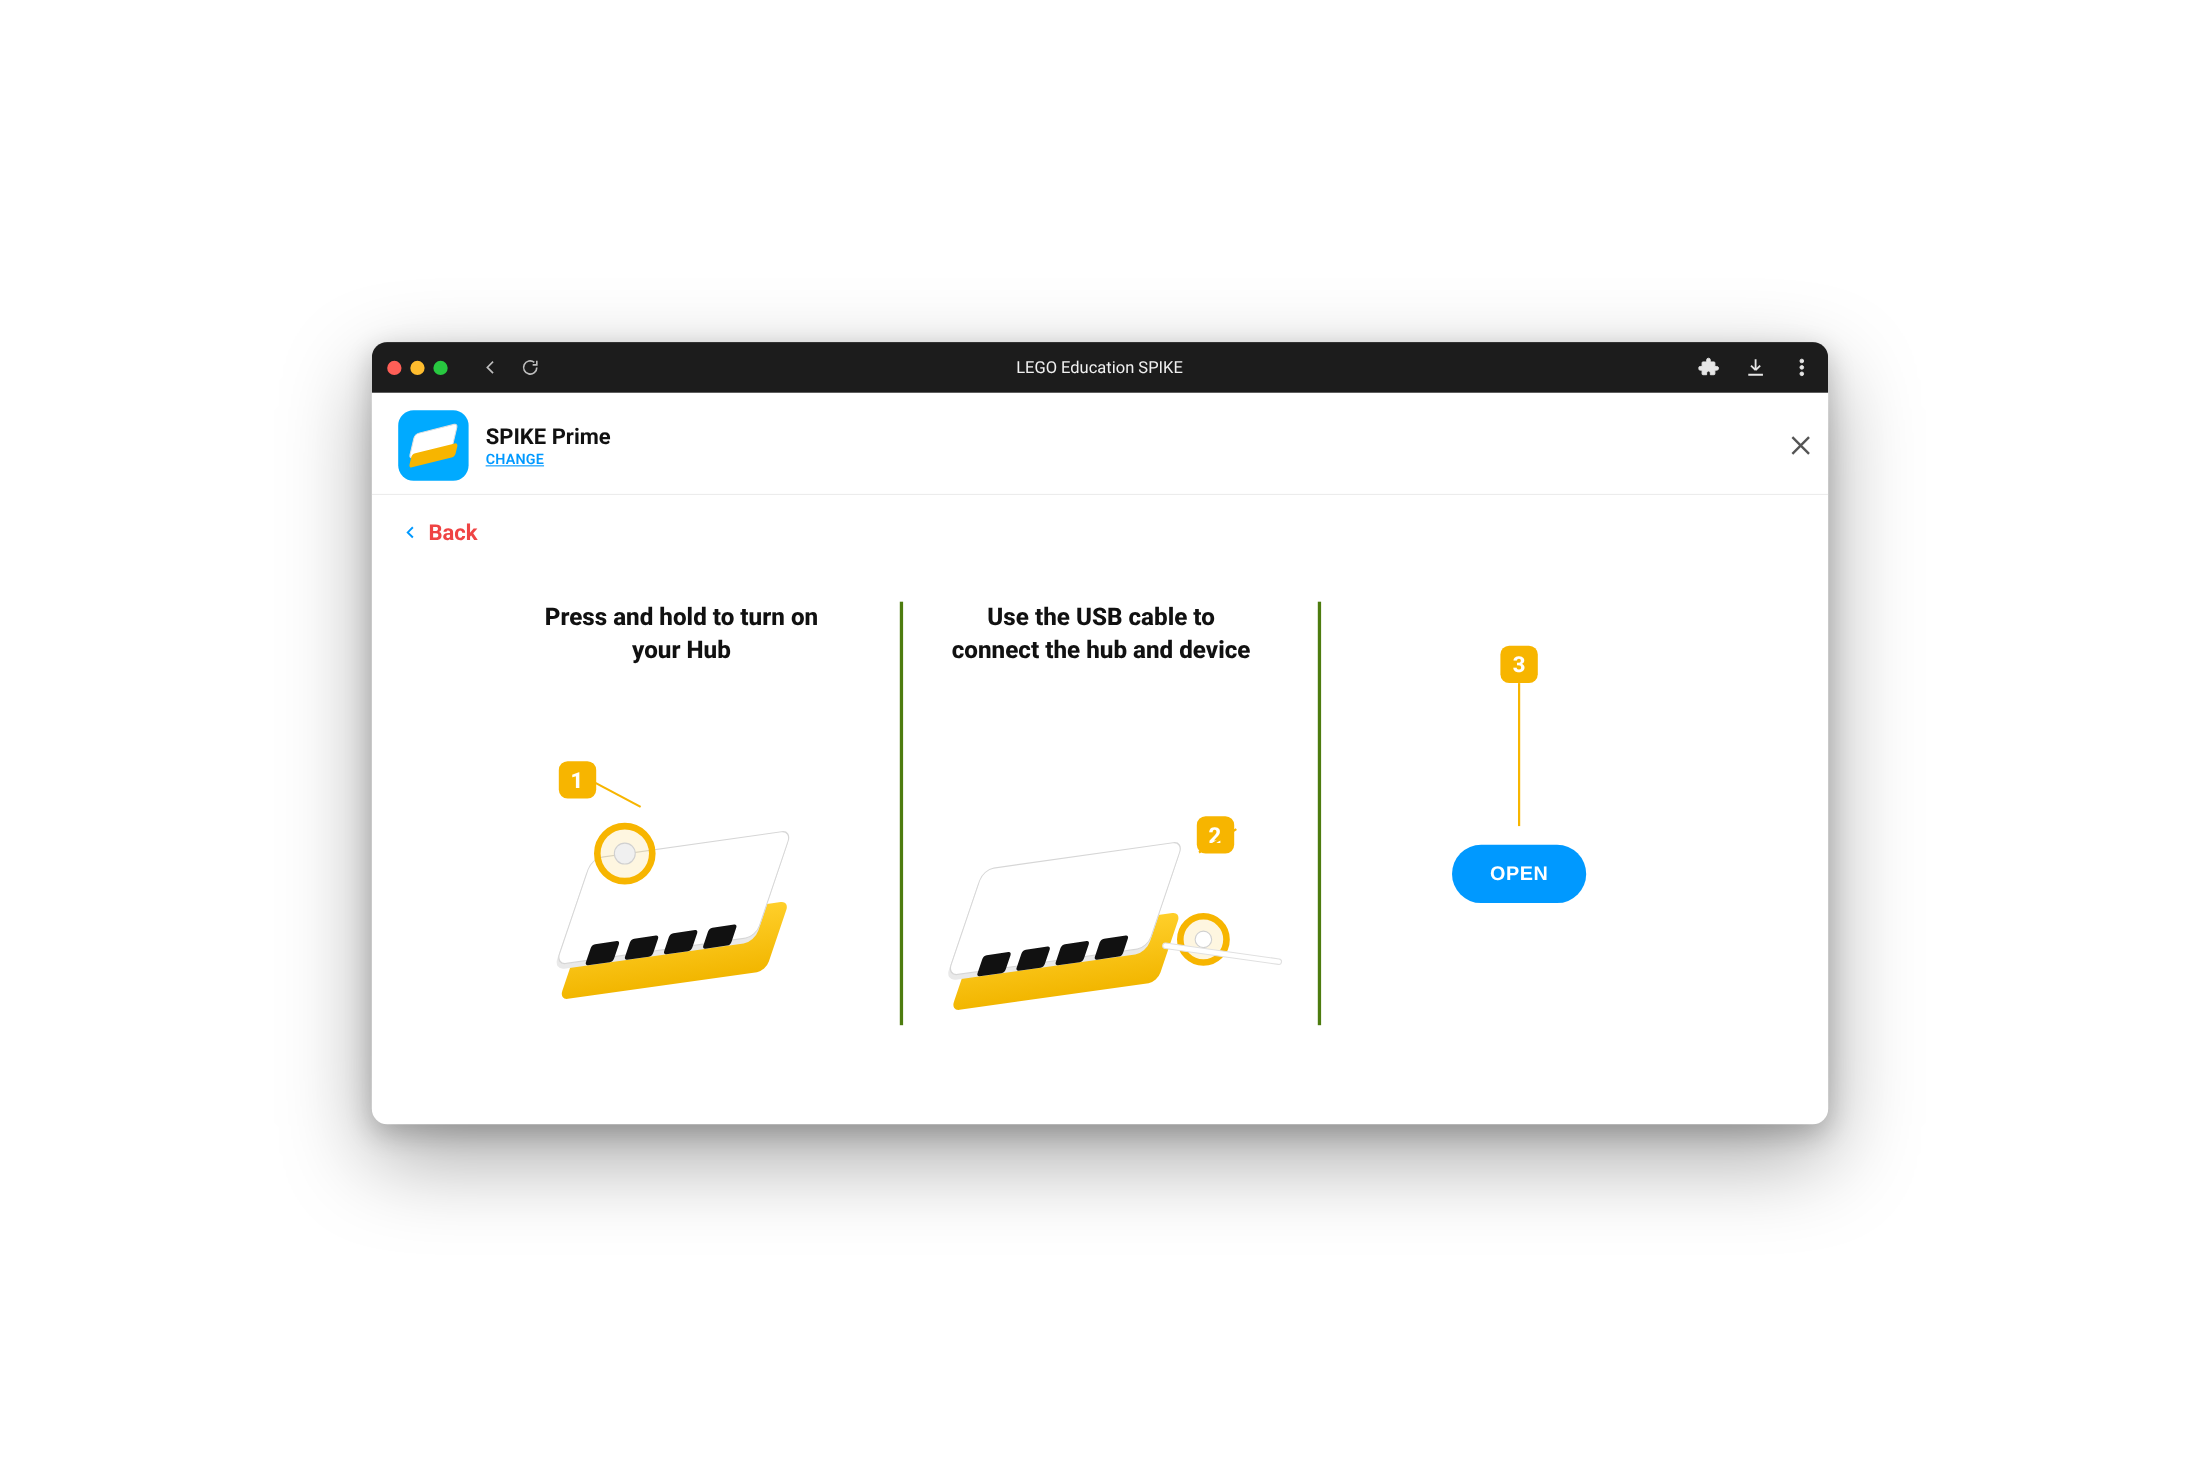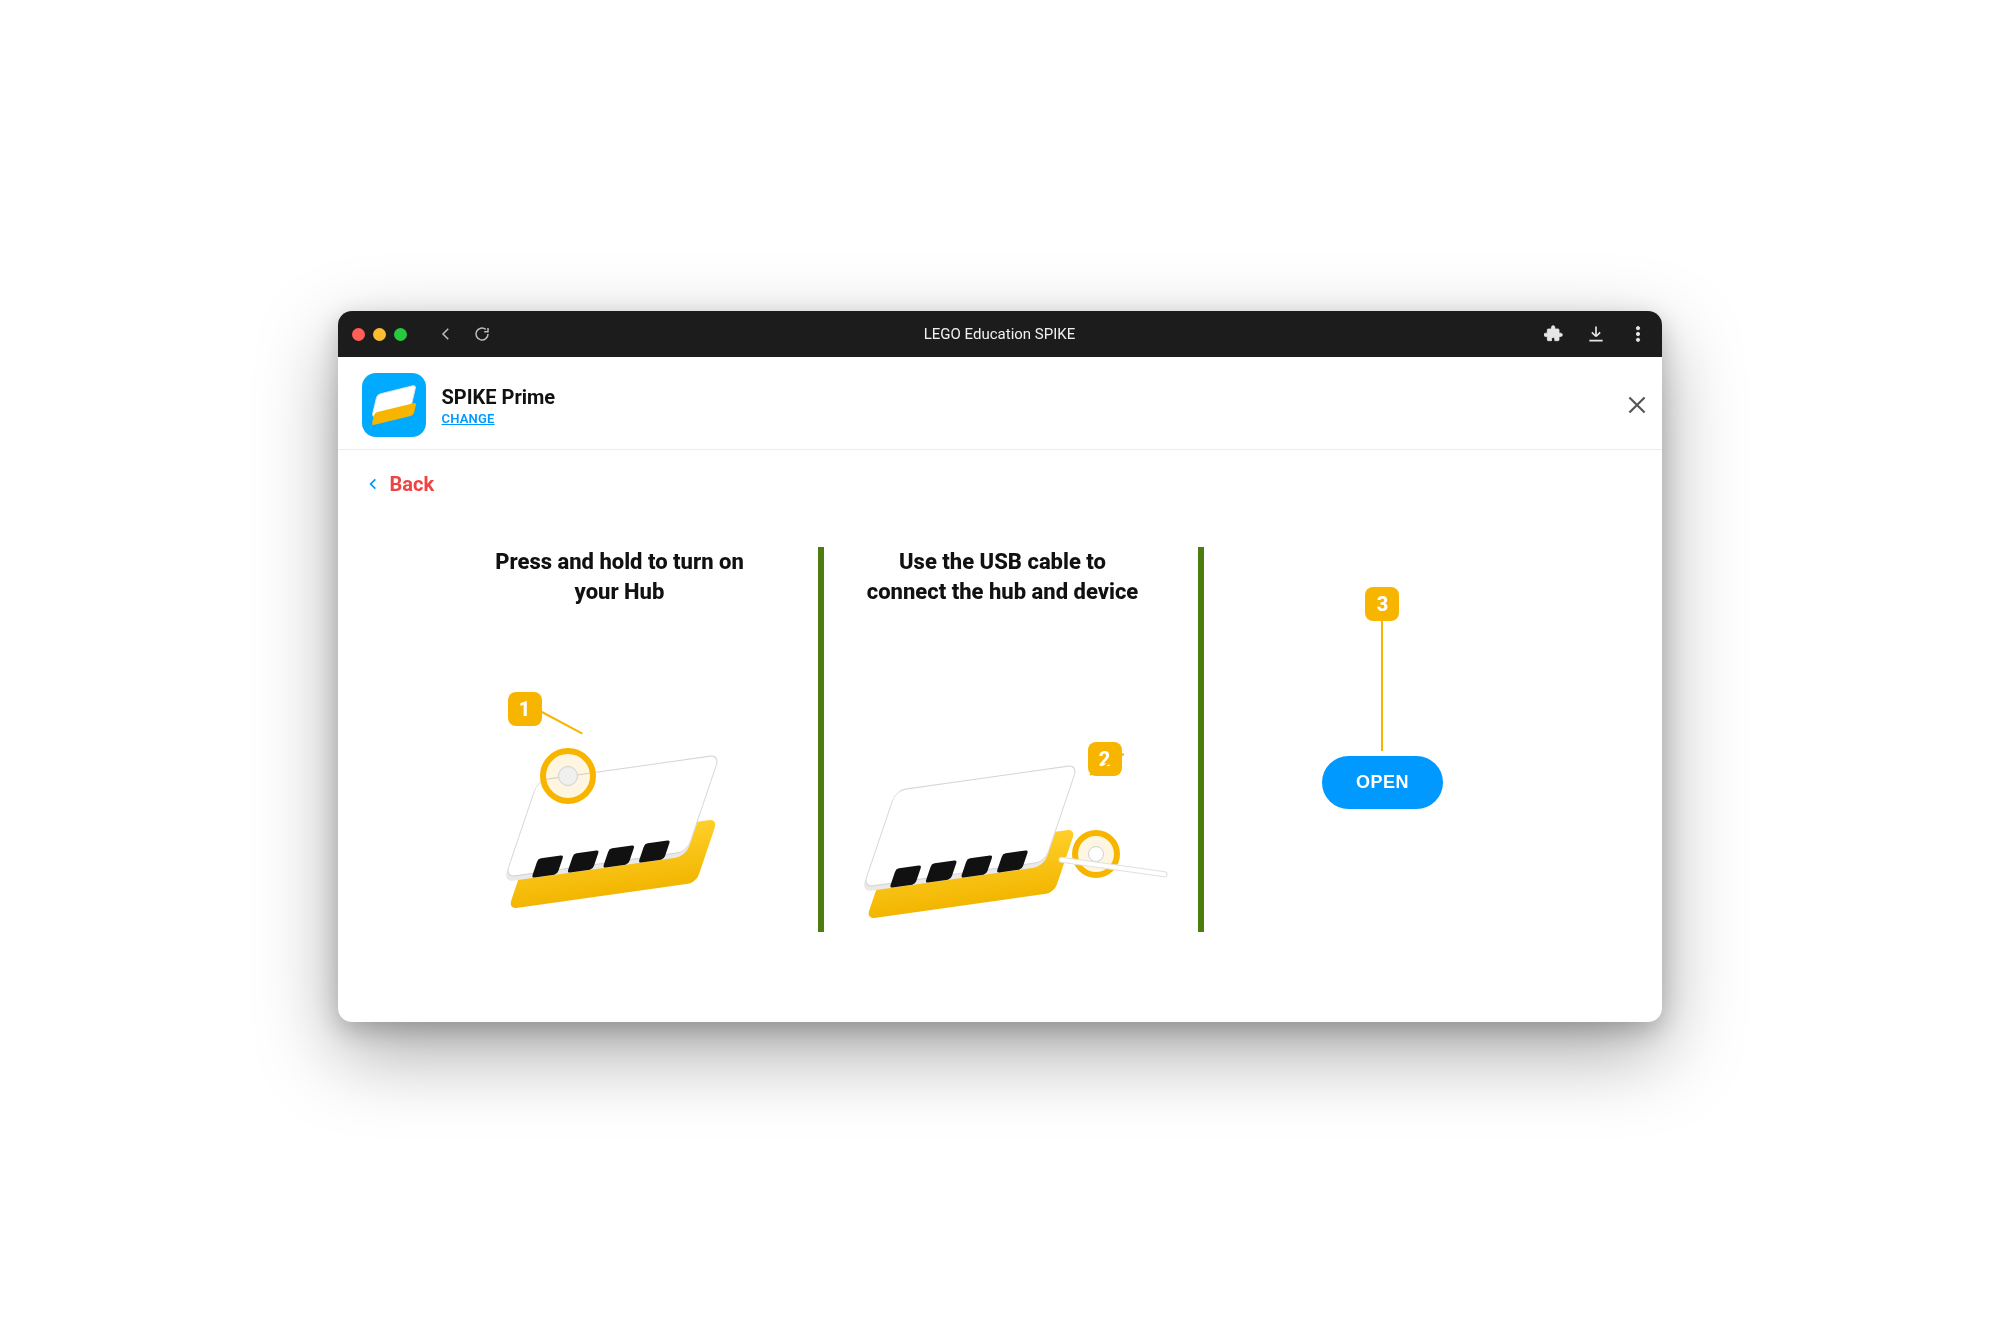--- a/index.html
+++ b/index.html
@@ -69,21 +69,21 @@
     grid-template-columns: 1fr 1fr 1fr;
     padding: 40px 100px 90px 100px;
     gap: 16px;
   }
   .step {
     padding: 0 40px;
     display: flex;
     flex-direction: column;
     align-items: center;
   }
-  .step + .step { border-left: 6px solid #4d7c0f; }
+  .step + .step { border-left: 3px solid #4d7c0f; }
   .step-title {
     font-size: 22px;
     font-weight: 800;
     color: #111;
     text-align: center;
     line-height: 1.35;
     min-height: 95px;
   }
   .step-body {
     margin-top: 30px;
@@ -154,21 +154,21 @@
   }
 
   
   .step3-flow {
     display: flex; flex-direction: column; align-items: center;
     height: 100%; justify-content: flex-start;
     padding-top: 10px;
   }
   .vline { width: 2px; height: 130px; background: #f7b500; }
   .open-btn {
-    margin-top: 5px;
+    margin-top: 17px;
     background: #0099ff;
     color: #fff;
     font-weight: 800;
     font-size: 18px;
     letter-spacing: 0.5px;
     border: none;
     border-radius: 999px;
     padding: 16px 34px;
     cursor: pointer;
   }

